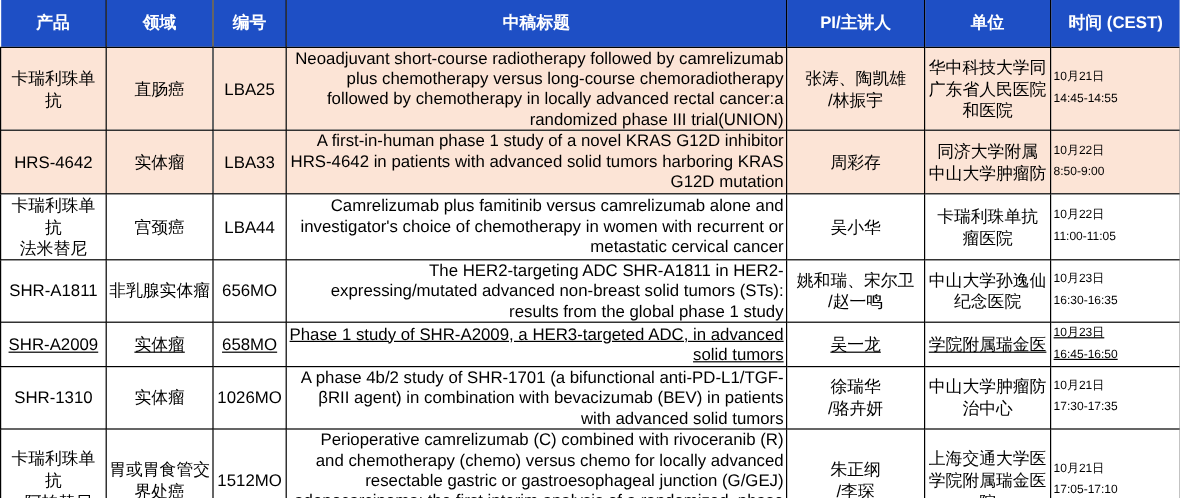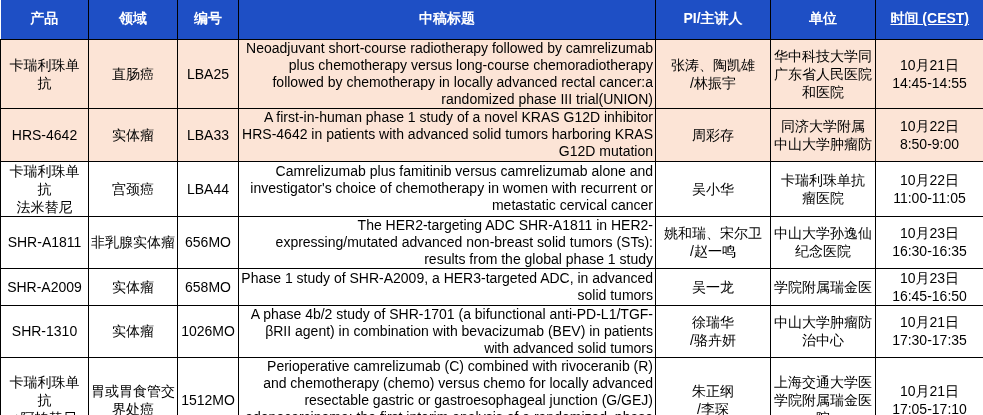--- a/index.html
+++ b/index.html
@@ -23,45 +23,45 @@
   table.conf thead th {
     background: #1E4FC5;
     color: #FFFFFF;
     font-weight: bold;
     font-size: 14px;
     height: 39px;
     text-align: center;
     border-top: none;
   }
   table.conf thead th:first-child { border-left: none; }
-  table.conf thead th:last-child { border-right: none; text-decoration: underline; }
+  table.conf thead th:last-child { border-right: none; }
   td.c {
     text-align: center;
     font-size: 14px;
     line-height: 18px;
   }
   td.title-cell {
     text-align: right;
     font-size: 14px;
     line-height: 17px;
     padding: 0 3px;
   }
   td.time-cell {
-    text-align: center;
-    font-size: 14px;
+    text-align: left;
+    font-size: 10px;
     line-height: 18px;
   }
   .pre { white-space: pre-line; }
   tr.hl td { background: #FCE4D6; }
   tr.plain td { background: #FFFFFF; }
   tr.r1 { height: 68px; }
   tr.r2 { height: 53px; }
   tr.r3 { height: 52px; }
   tr.r4 { height: 52px; }
-  tr.r5 { height: 35px; }
+  tr.r5 { height: 35px; text-decoration: underline; }
   tr.r6 { height: 52px; }
   tr.r7 { height: 78px; }
 </style>
 </head>
 <body>
 
 <div class="sheet">
   <table class="conf">
     <colgroup>
       <col style="width:88px">

